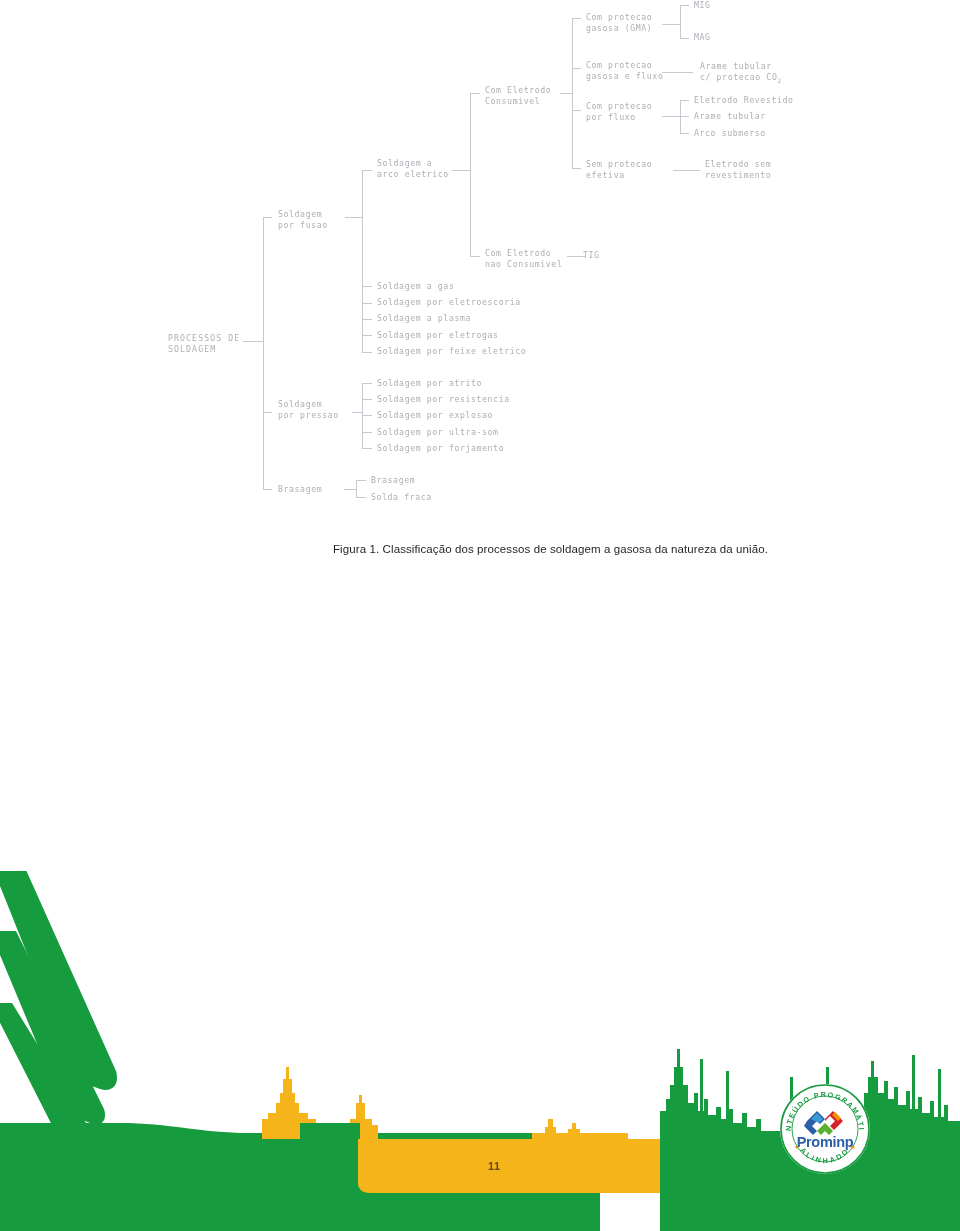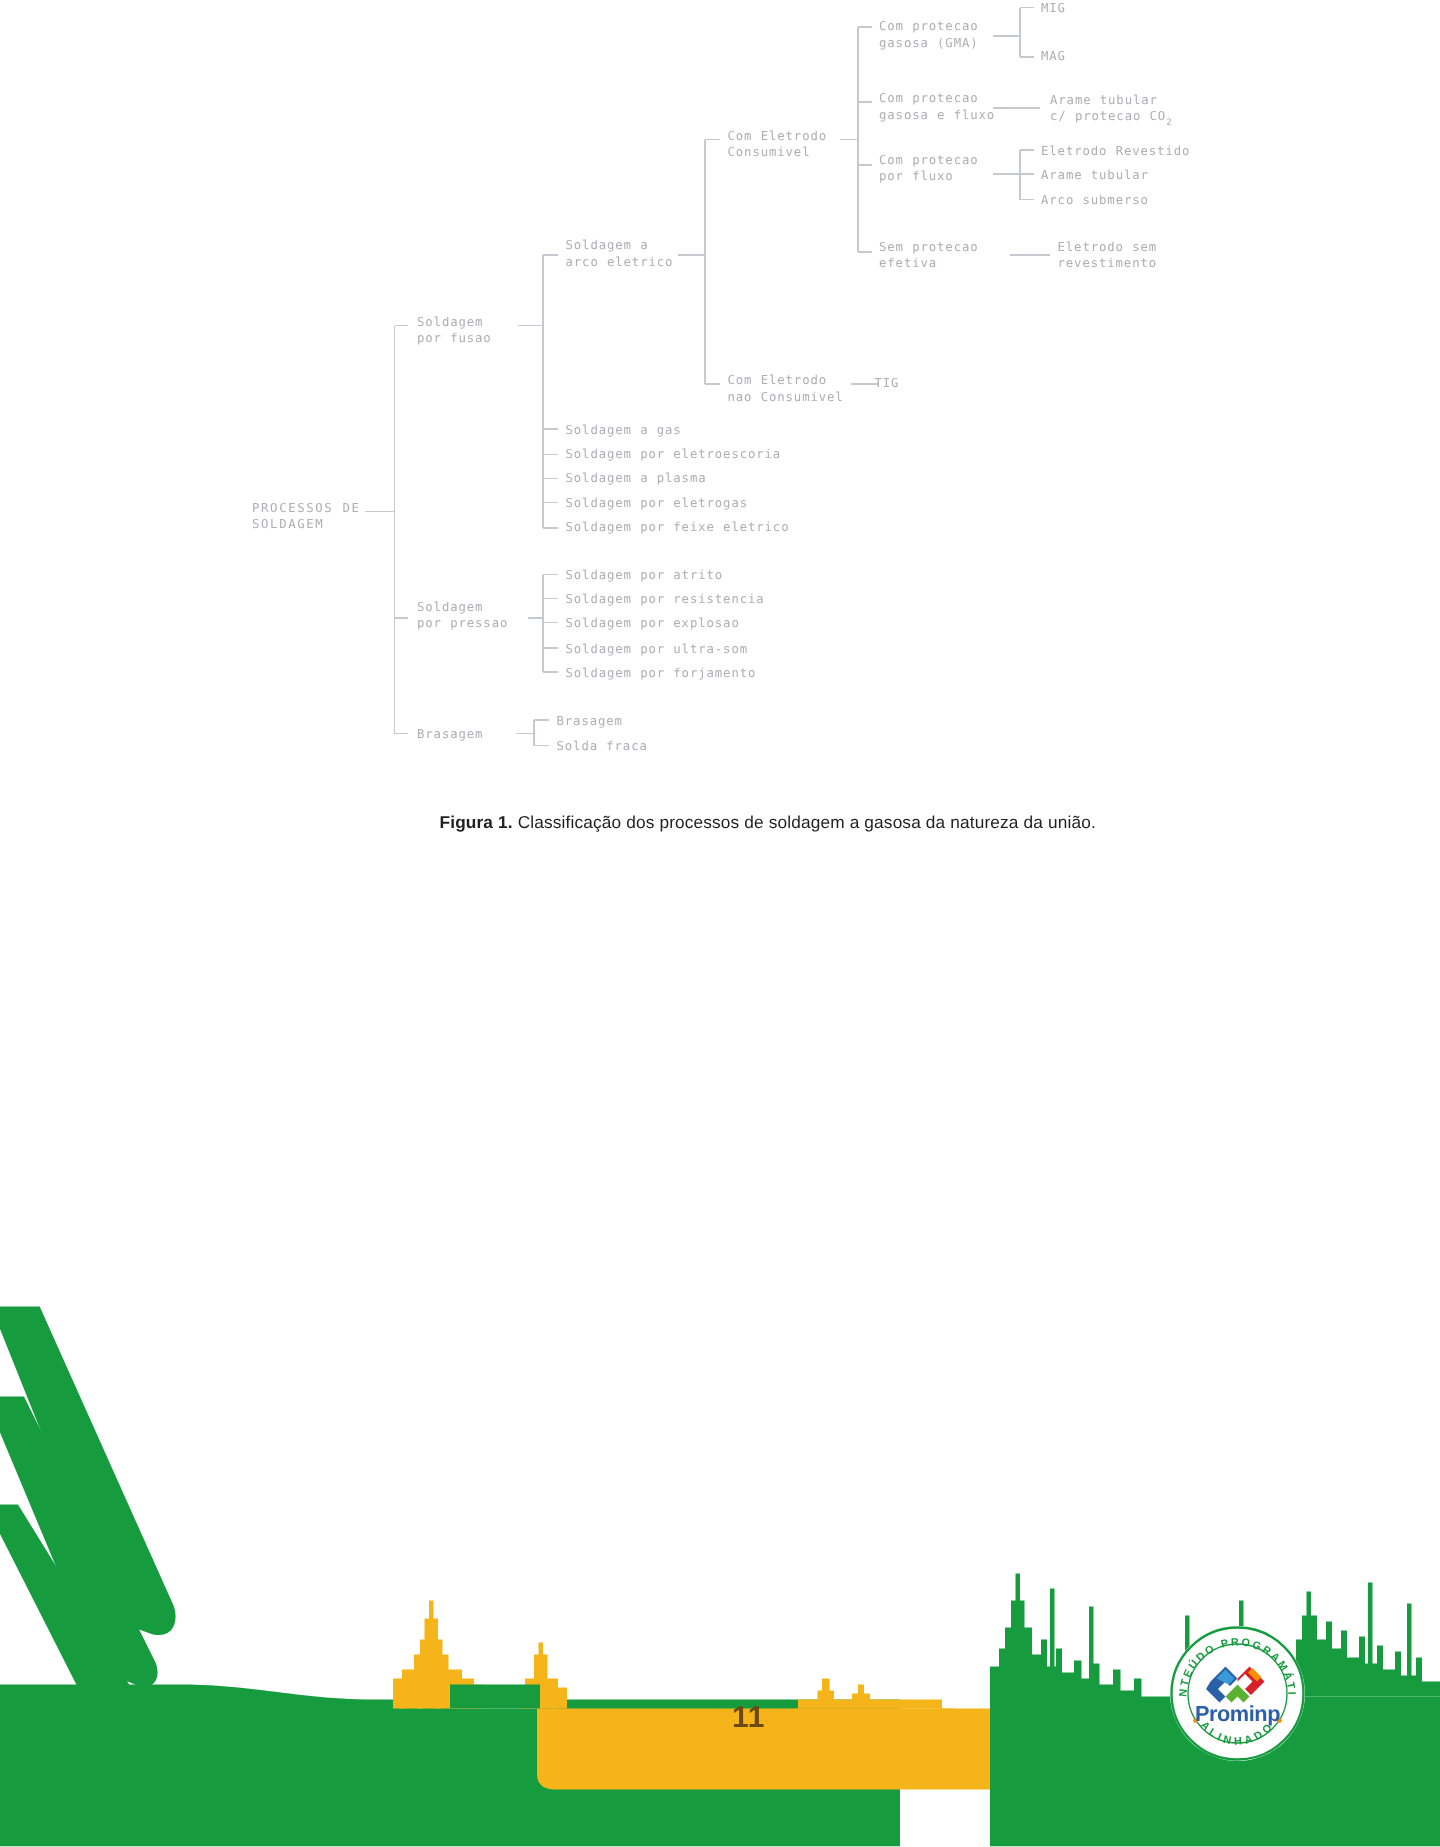--- a/index.html
+++ b/index.html
@@ -47,38 +47,38 @@
     position: absolute;
     left: 293px;
     top: 543px;
     width: 600px;
     font-family: "Liberation Sans", sans-serif;
     font-size: 11.5px;
     color: #231f20;
     letter-spacing: 0.1px;
     white-space: nowrap;
   }
-  #caption b { font-weight: bold; }
+  #caption b { font-weight: normal; margin-left: 40px; }
 
   
   #footer {
     position: absolute;
     left: 0;
     bottom: 0;
     width: 960px;
     height: 360px;
   }
   #footer-svg { display: block; }
 
   #page-number {
     position: absolute;
     left: 488px;
-    top: 1134px;
+    top: 1160px;
     font-family: "Liberation Sans", sans-serif;
-    font-size: 20px;
+    font-size: 11px;
     font-weight: bold;
     color: #6b4a12;
     letter-spacing: 0.5px;
   }
 
   
   #prominp-logo {
     position: absolute;
     left: 777px;
     top: 1081px;

